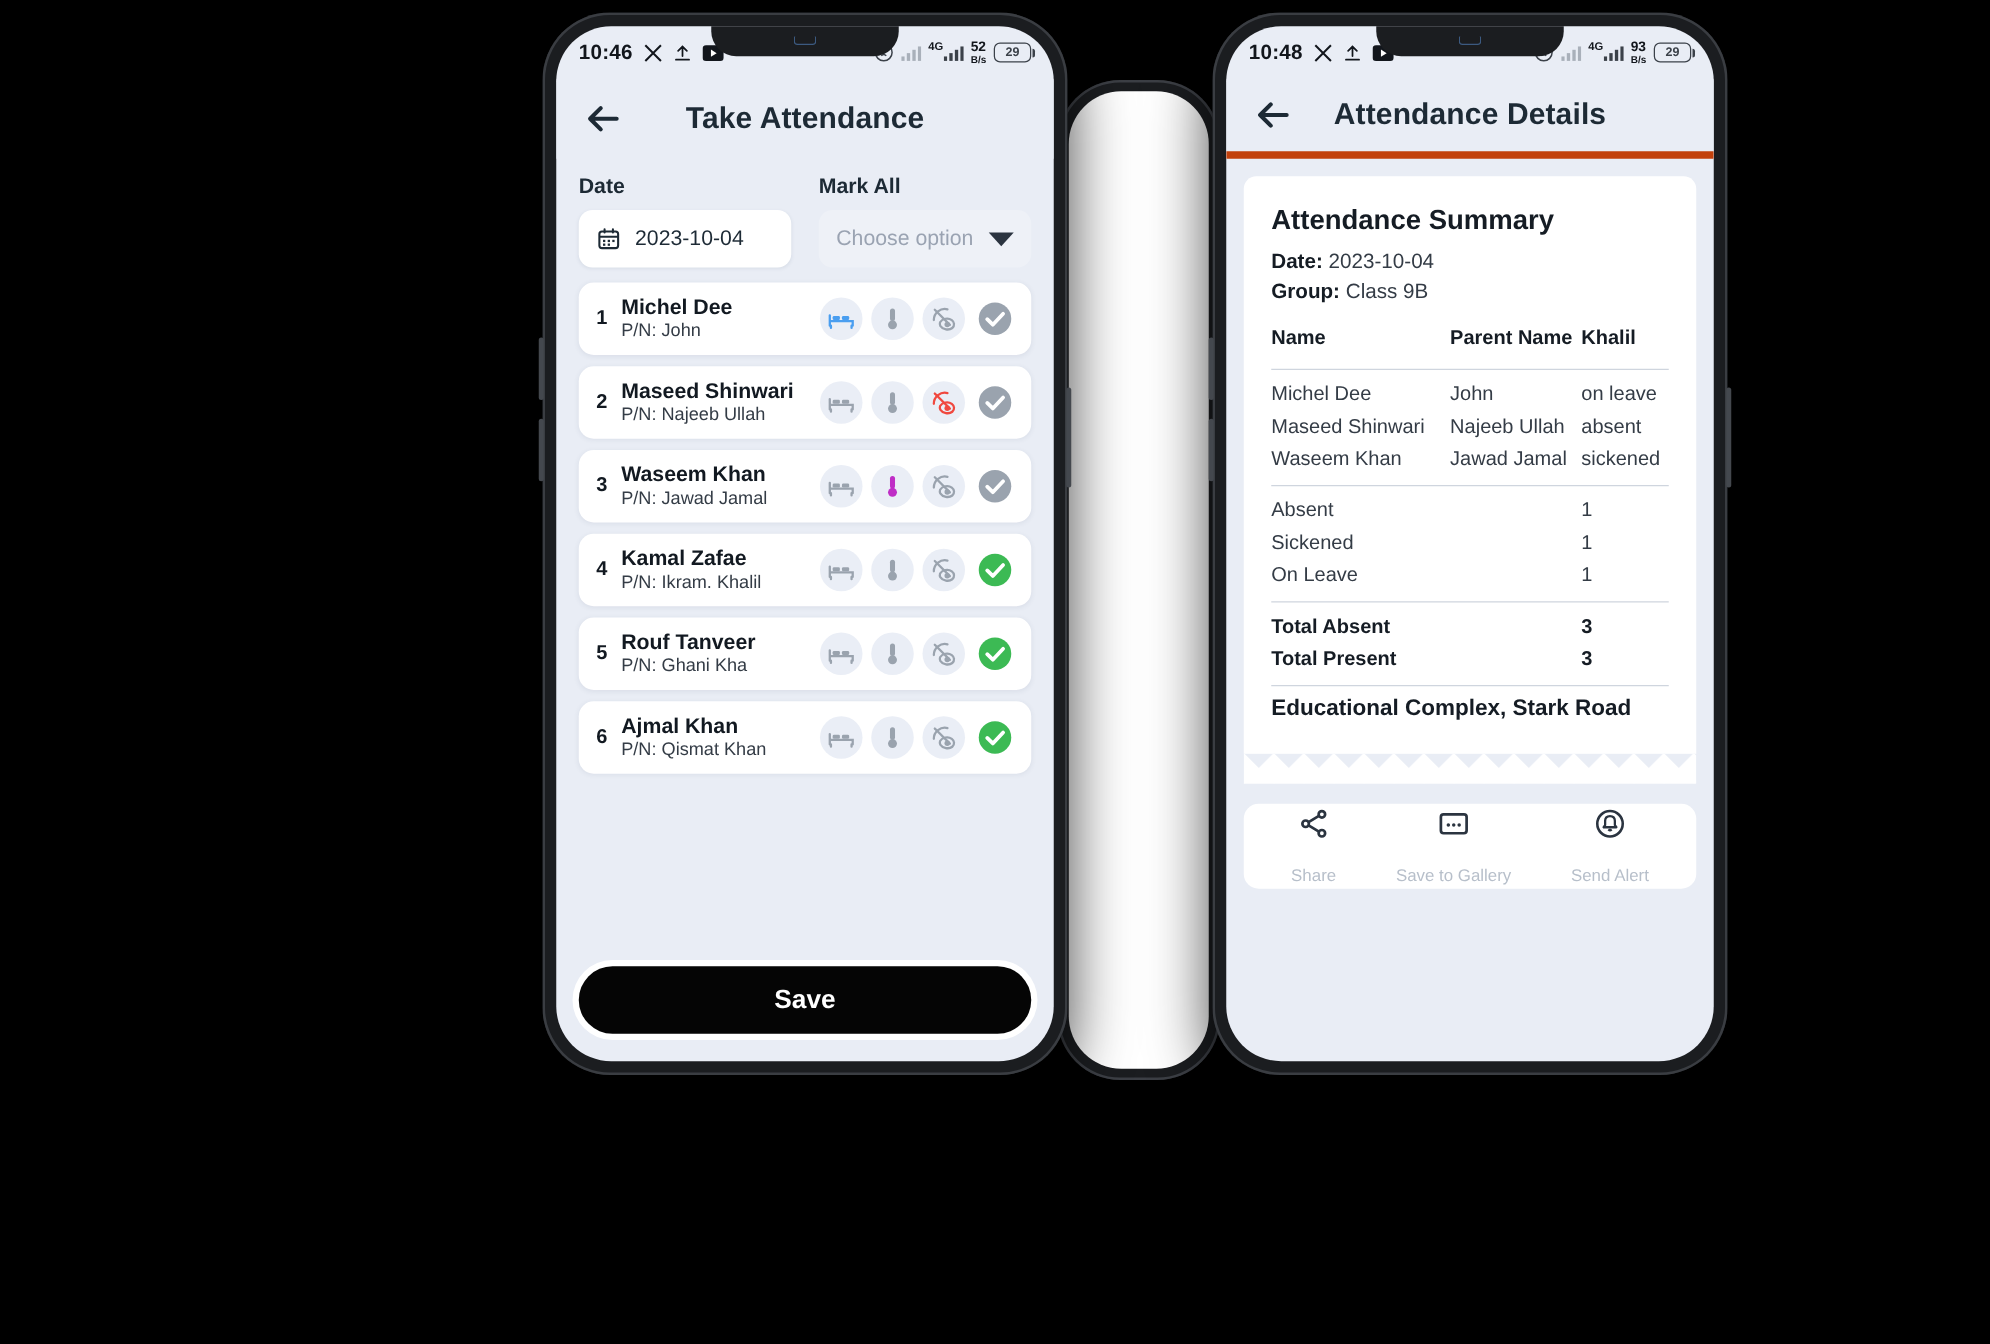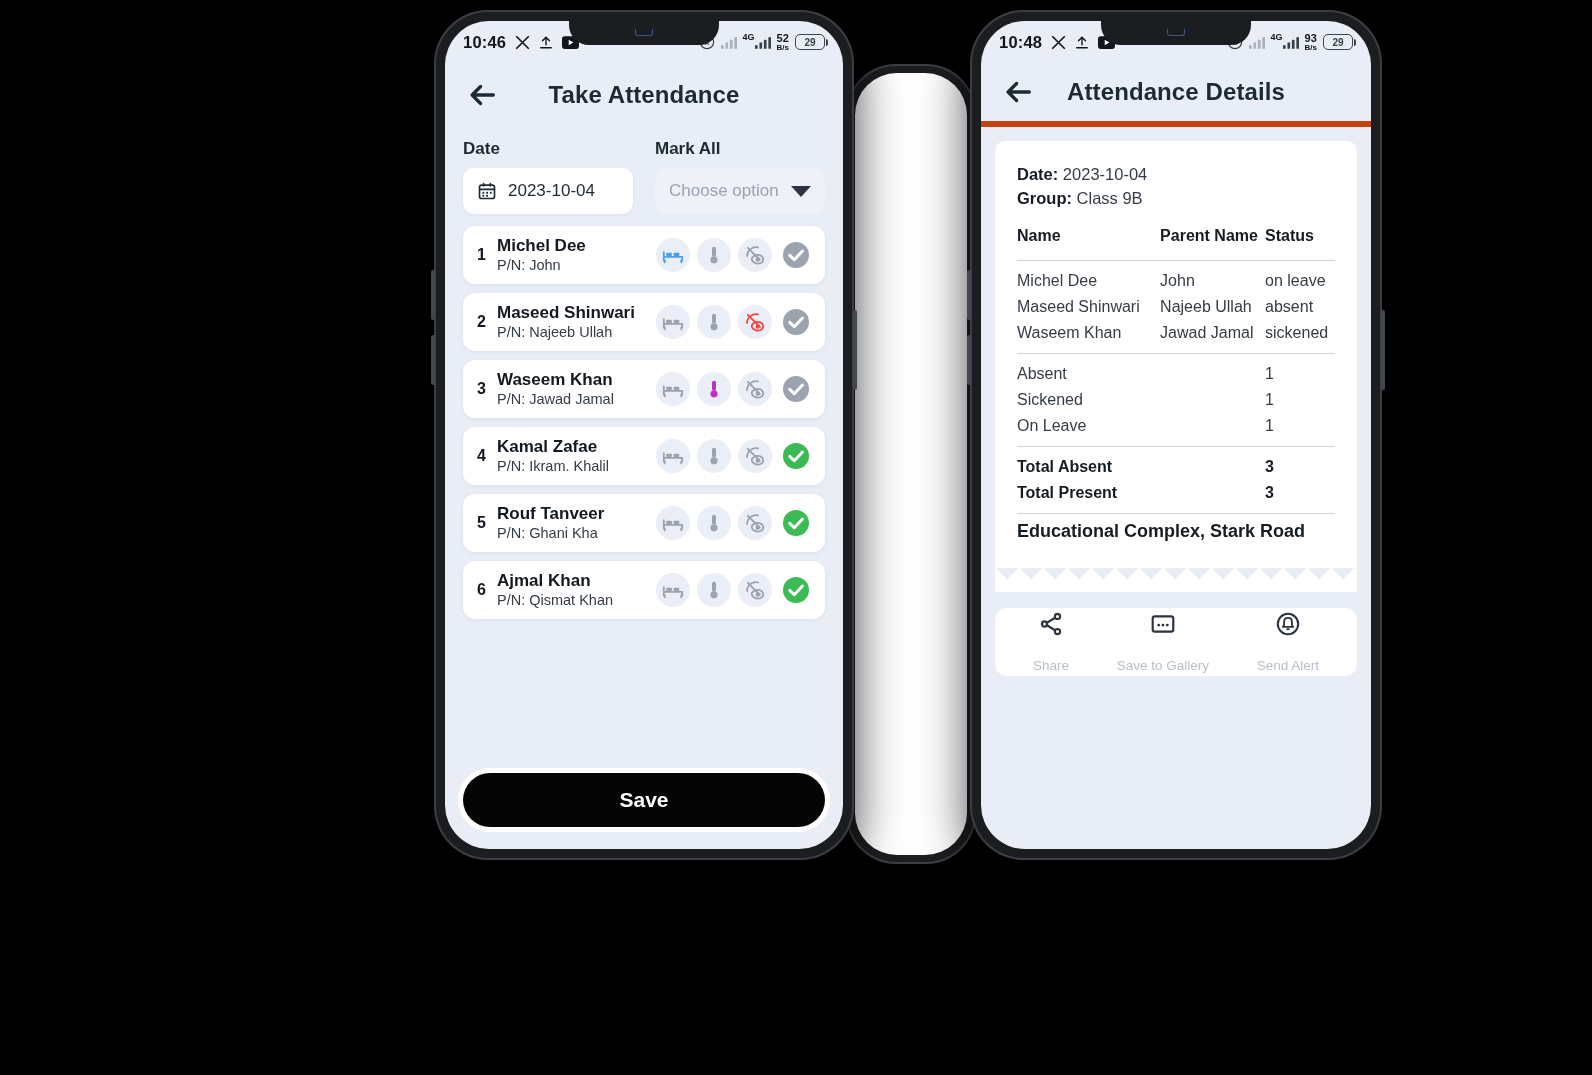--- a/index.html
+++ b/index.html
@@ -613,37 +613,38 @@
         <span class="back-arrow">
           <svg width="34" height="34" viewBox="0 0 24 24">
               <path d="M20 12 H5 M11 6 L5 12 L11 18" stroke="#1d2a35" stroke-width="2.3" fill="none" stroke-linecap="round" stroke-linejoin="round"></path>
             </svg>
         </span>
         <span class="title">Attendance Details</span>
       </div>
 
       <div class="ad-body">
         <div class="receipt">
+          <div class="r-title">Attendance Summary</div>
           <div class="r-meta">
             <div>
               <b>Date:</b>
               <span>2023-10-04</span>
             </div>
             <div>
               <b>Group:</b>
               <span>Class 9B</span>
             </div>
           </div>
 
           <table class="r-table">
             <thead>
               <tr>
                 <th style="width:45%">Name</th>
                 <th style="width:33%">Parent Name</th>
-                <th class="num">Status</th>
+                <th class="num">Khalil</th>
               </tr>
             </thead>
             <tbody id="summary-body">
                 <tr class="sep">
                   <td colspan="3">
                     <hr>
                   </td>
                 </tr>
                 <tr>
                   <td>Michel Dee</td>

